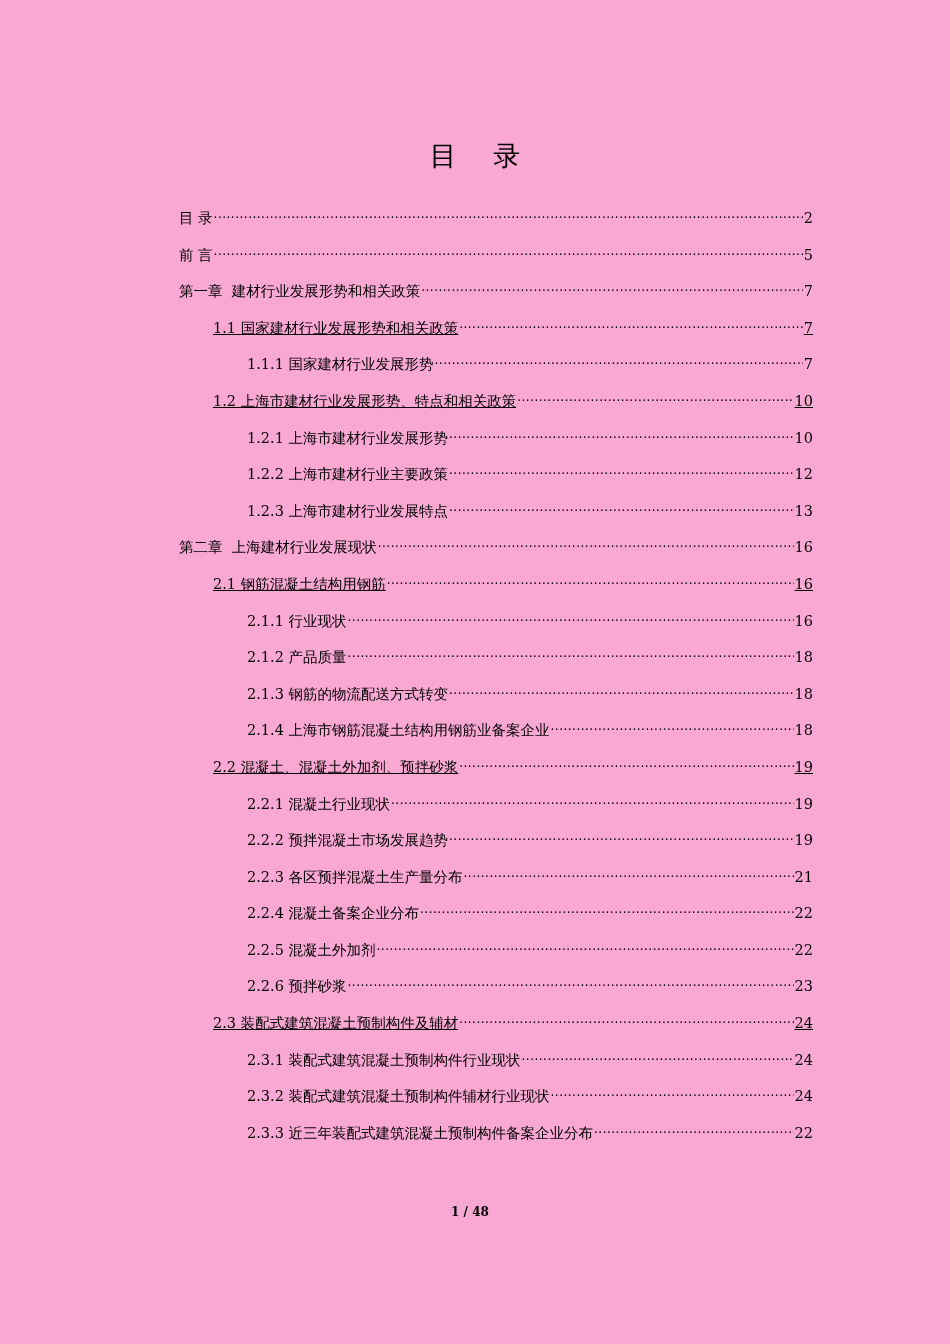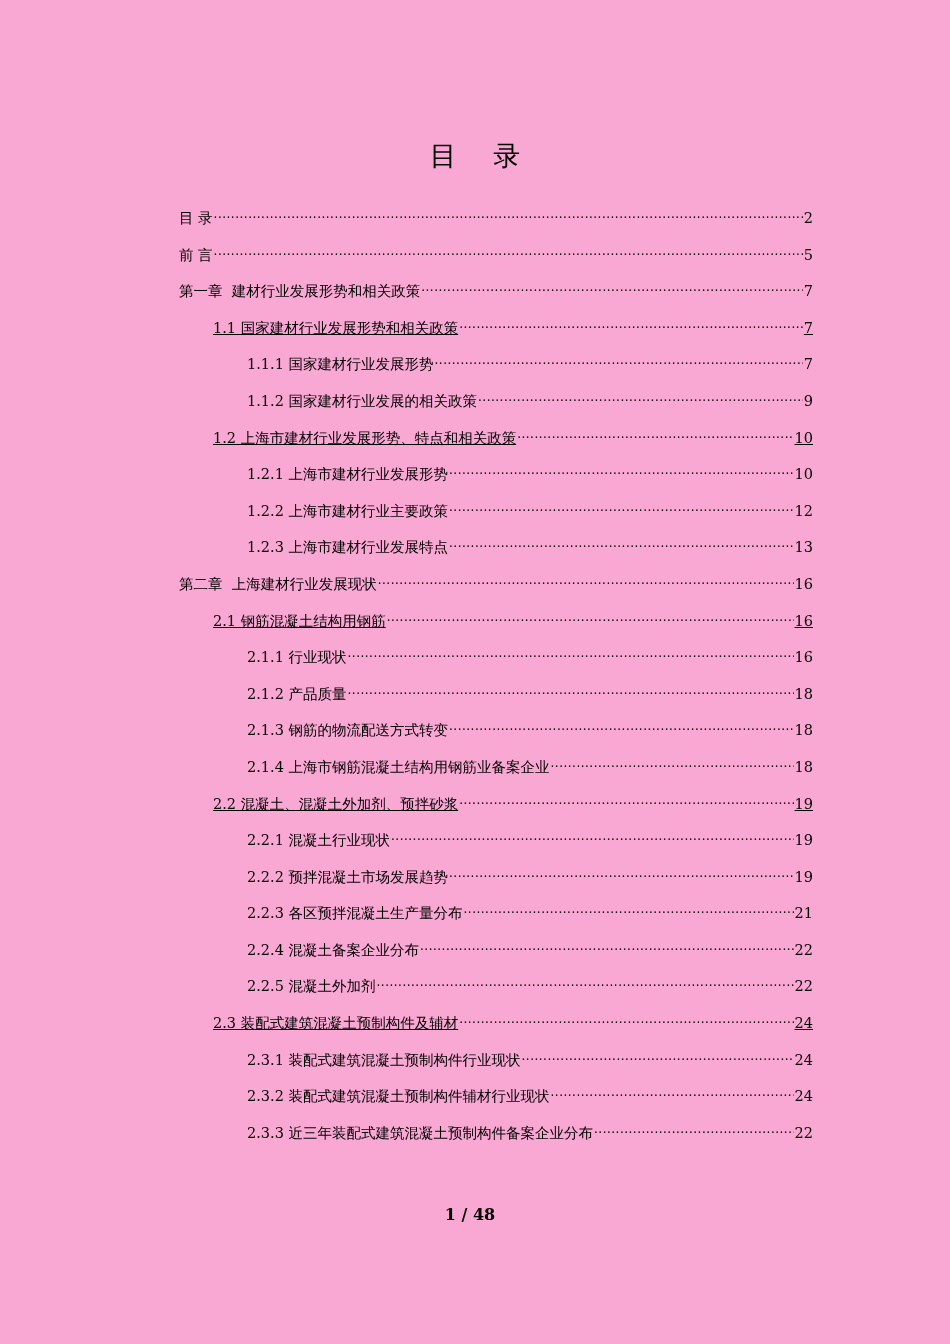--- a/index.html
+++ b/index.html
@@ -73,21 +73,21 @@
       letter-spacing: 0.5px;
       color: #000;
     }
     .toc-page { flex: 0 0 auto; text-align: right; }
     .page-footer {
       position: absolute;
       top: 1205px;
       left: 0;
       width: 940px;
       text-align: center;
-      font-size: 16px;
+      font-size: 12px;
       font-weight: bold;
     }
   </style>
 </head>
 <body>
 
 <div class="page">
   <h1 class="toc-title">目 录</h1>
 
   <ul class="toc-list">
@@ -109,25 +109,20 @@
     <li class="toc-entry level-2">
         <span class="toc-text">1.1 国家建材行业发展形势和相关政策</span>
         <span class="toc-leader"></span>
         <span class="toc-page">7</span>
       </li>
     <li class="toc-entry level-3">
         <span class="toc-text">1.1.1 国家建材行业发展形势</span>
         <span class="toc-leader"></span>
         <span class="toc-page">7</span>
       </li>
-    <li class="toc-entry level-3">
-        <span class="toc-text">1.1.2 国家建材行业发展的相关政策</span>
-        <span class="toc-leader"></span>
-        <span class="toc-page">9</span>
-      </li>
     <li class="toc-entry level-2">
         <span class="toc-text">1.2 上海市建材行业发展形势、特点和相关政策</span>
         <span class="toc-leader"></span>
         <span class="toc-page">10</span>
       </li>
     <li class="toc-entry level-3">
         <span class="toc-text">1.2.1 上海市建材行业发展形势</span>
         <span class="toc-leader"></span>
         <span class="toc-page">10</span>
       </li>
@@ -193,20 +188,25 @@
       </li>
     <li class="toc-entry level-3">
         <span class="toc-text">2.2.4 混凝土备案企业分布</span>
         <span class="toc-leader"></span>
         <span class="toc-page">22</span>
       </li>
     <li class="toc-entry level-3">
         <span class="toc-text">2.2.5 混凝土外加剂</span>
         <span class="toc-leader"></span>
         <span class="toc-page">22</span>
+      </li>
+    <li class="toc-entry level-3">
+        <span class="toc-text">2.2.6 预拌砂浆</span>
+        <span class="toc-leader"></span>
+        <span class="toc-page">23</span>
       </li>
     <li class="toc-entry level-2">
         <span class="toc-text">2.3 装配式建筑混凝土预制构件及辅材</span>
         <span class="toc-leader"></span>
         <span class="toc-page">24</span>
       </li>
     <li class="toc-entry level-3">
         <span class="toc-text">2.3.1 装配式建筑混凝土预制构件行业现状</span>
         <span class="toc-leader"></span>
         <span class="toc-page">24</span>

